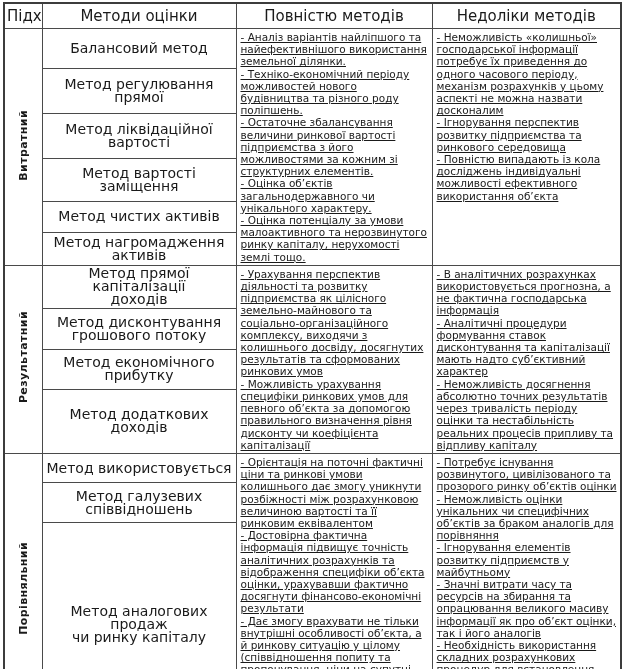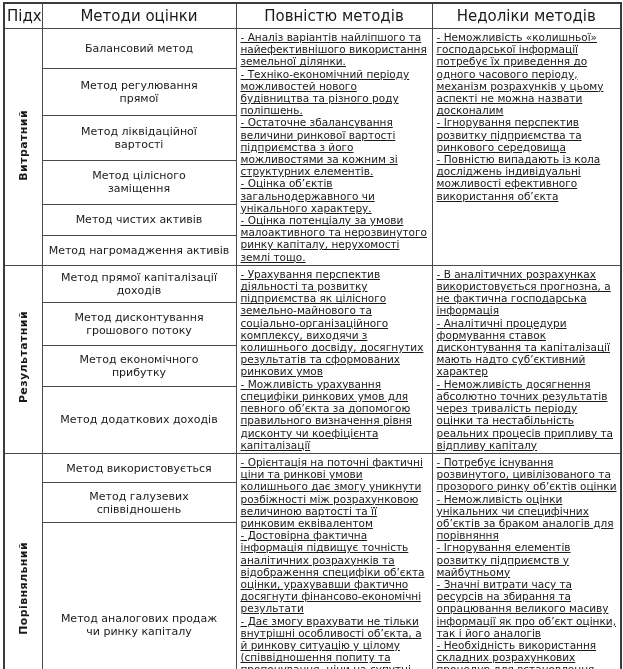--- a/index.html
+++ b/index.html
@@ -42,21 +42,21 @@
   .vert {
     display: inline-block;
     writing-mode: vertical-rl;
     transform: rotate(180deg);
     font-weight: bold;
     font-size: 11px;
     letter-spacing: 0.4px;
     white-space: nowrap;
   }
   td.method {
-    font-size: 11px;
+    font-size: 14px;
     line-height: 13px;
     text-align: center;
     vertical-align: middle;
     white-space: pre-line;
     padding: 1px 2px;
   }
   td.bullets {
     vertical-align: top;
     font-size: 10.5px;
     line-height: 12.2px;
@@ -106,21 +106,21 @@
       </tr>
       <tr style="height:40px">
         <td class="method">Метод регулювання
 прямої</td>
       </tr>
       <tr style="height:39px">
         <td class="method">Метод ліквідаційної
 вартості</td>
       </tr>
       <tr style="height:38px">
-        <td class="method">Метод цілісного
+        <td class="method">Метод вартості
 заміщення</td>
       </tr>
       <tr style="height:27px">
         <td class="method">Метод чистих активів</td>
       </tr>
       <tr style="height:26px">
         <td class="method">Метод нагромадження активів</td>
       </tr>
 
       <tr style="height:35px">

